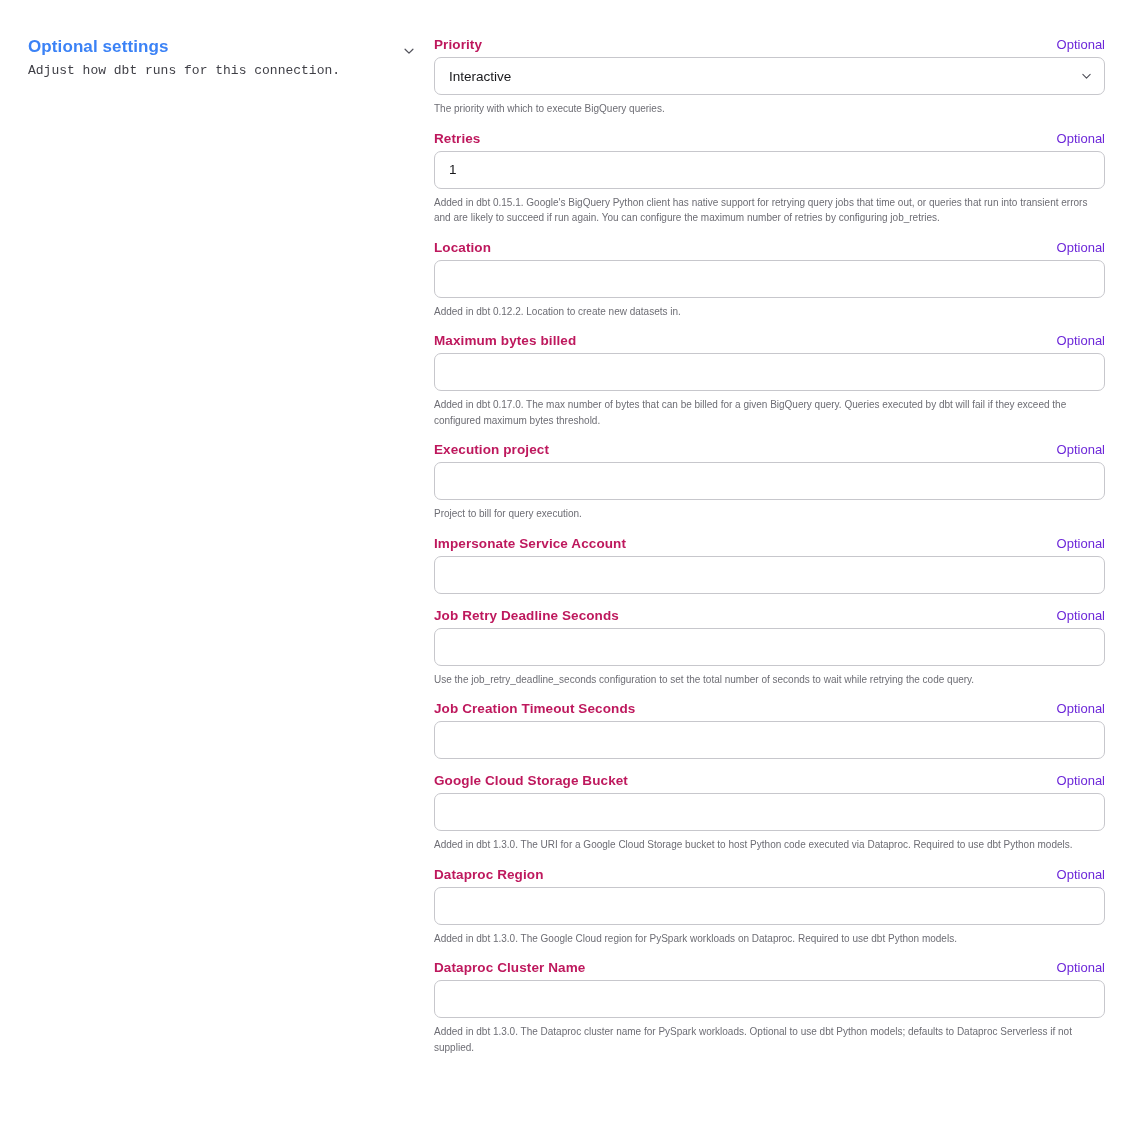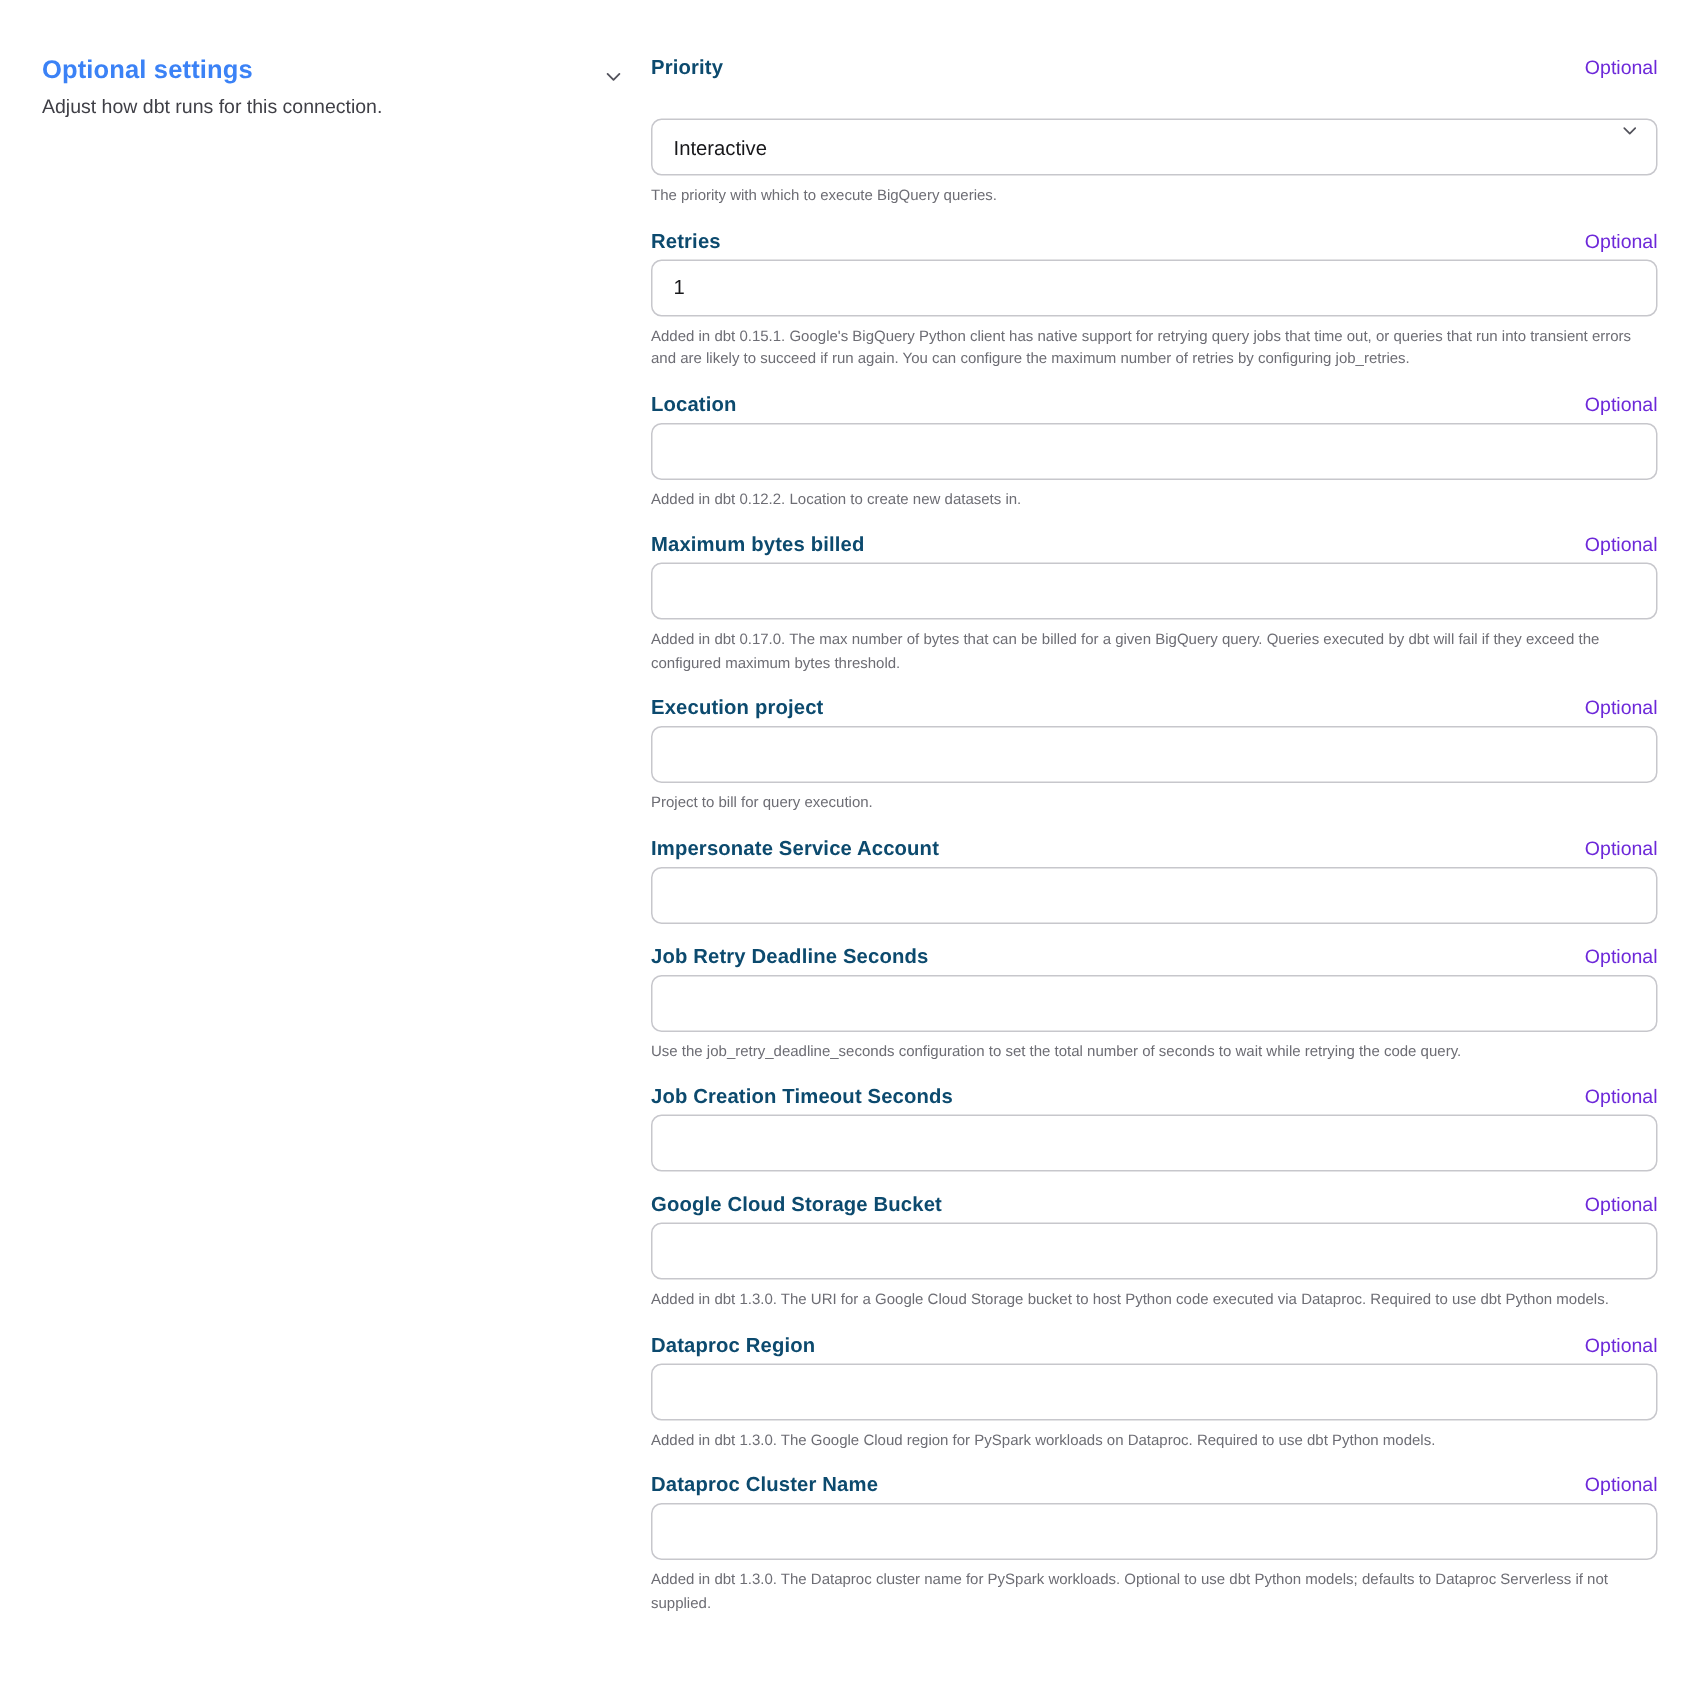--- a/index.html
+++ b/index.html
@@ -29,20 +29,21 @@
     line-height: 21px;
     font-weight: 700;
     color: #3b82f6;
     letter-spacing: 0.1px;
   }
   .section-subtitle {
     margin-top: 6px;
     font-size: 13px;
     line-height: 16px;
     color: #3f3f46;
+    font-family: Liberation Mono, monospace;
   }
   .collapse-btn {
     background: none;
     border: none;
     cursor: pointer;
     padding: 2px;
     margin-top: 6px;
     color: #52525b;
     display: flex;
     align-items: center;
@@ -58,21 +59,21 @@
   .field-header {
     display: flex;
     justify-content: space-between;
     align-items: baseline;
     line-height: 17px;
     margin-bottom: 4px;
   }
   .field-label {
     font-size: 13.5px;
     font-weight: 700;
-    color: #0c4a6e;
+    color: #be185d;
     letter-spacing: 0.1px;
   }
   .field-optional {
     font-size: 13px;
     font-weight: 400;
     color: #6d28d9;
   }
   .control-wrap {
     position: relative;
     width: 100%;
@@ -86,21 +87,20 @@
     font-family: "Liberation Sans", "DejaVu Sans", sans-serif;
     font-size: 13.5px;
     color: #18181b;
     padding: 0 14px;
     outline: none;
   }
   select.select-input {
     -webkit-appearance: none;
     appearance: none;
     cursor: pointer;
-    margin-top: 22px;
   }
   .select-chevron {
     position: absolute;
     right: 12px;
     top: 50%;
     transform: translateY(-50%);
     pointer-events: none;
     color: #52525b;
     display: flex;
     align-items: center;

